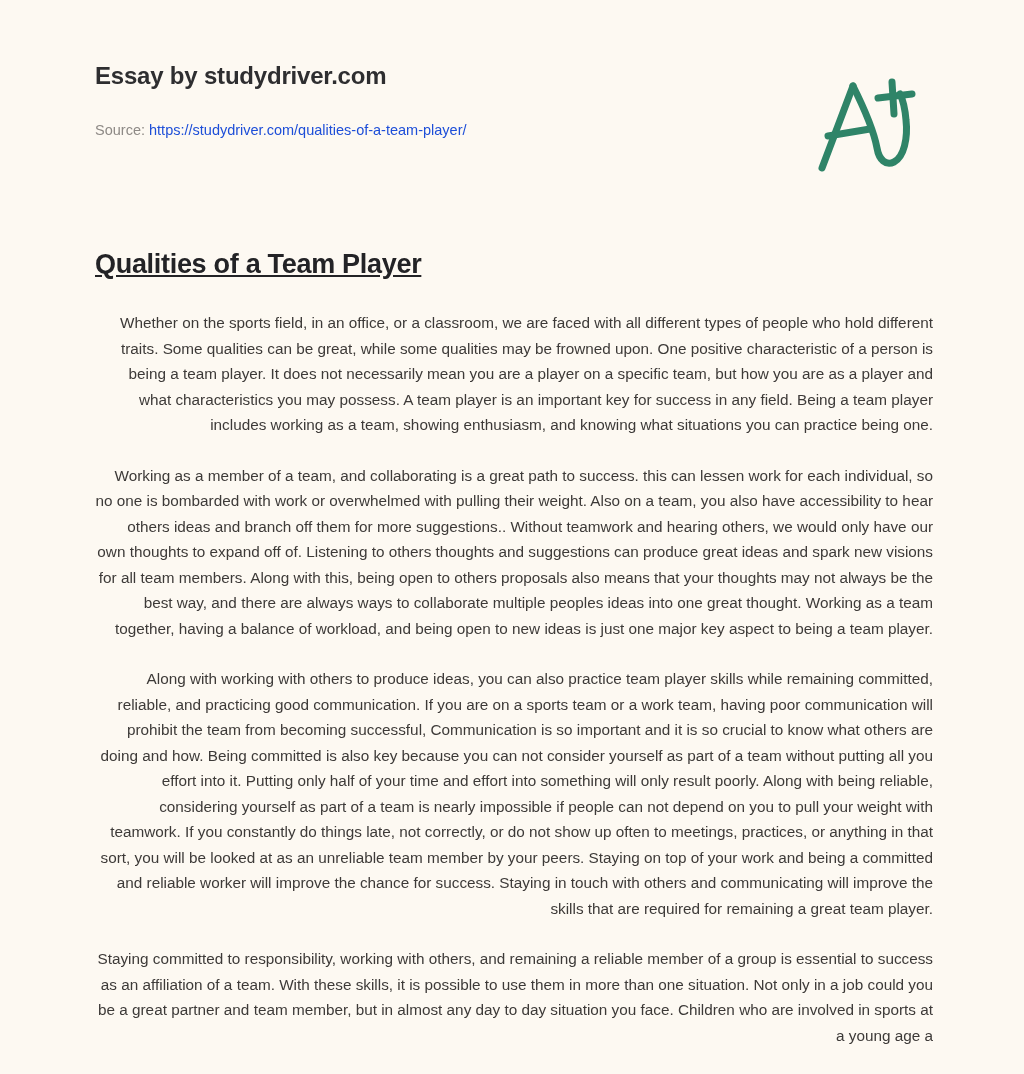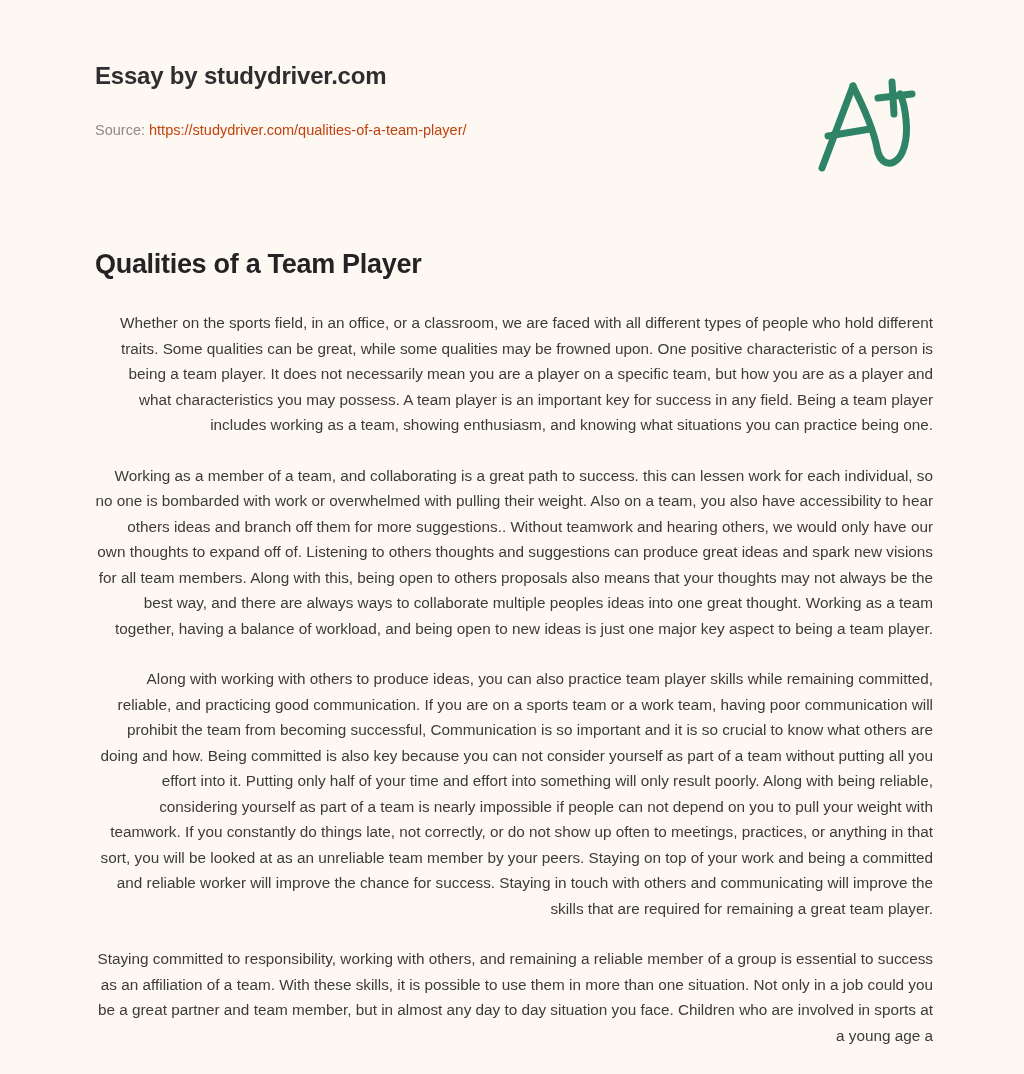--- a/index.html
+++ b/index.html
@@ -50,21 +50,21 @@
     color: #8e8a86;
     white-space: nowrap;
   }
 
   .source-label {
     color: #8e8a86;
     margin-top: 46px;
   }
 
   .source-url {
-    color: #c2410c;
+    color: #1d4ed8;
     text-decoration: none;
   }
 
   
   .logo {
     position: absolute;
     left: 812px;
     top: 72px;
     width: 110px;
     height: 104px;
@@ -83,20 +83,21 @@
     width: 838px;
   }
 
   .article-title {
     font-size: 27px;
     font-weight: bold;
     color: #232326;
     margin: 0 0 30px 0;
     letter-spacing: -0.3px;
     line-height: 1.2;
+    text-decoration: underline;
   }
 
   .article-body p {
     font-size: 15.3px;
     line-height: 25.5px;
     color: #3d3a38;
     margin: 0 0 25px 0;
     text-align: right;
   }
   .article-body p:last-child {

